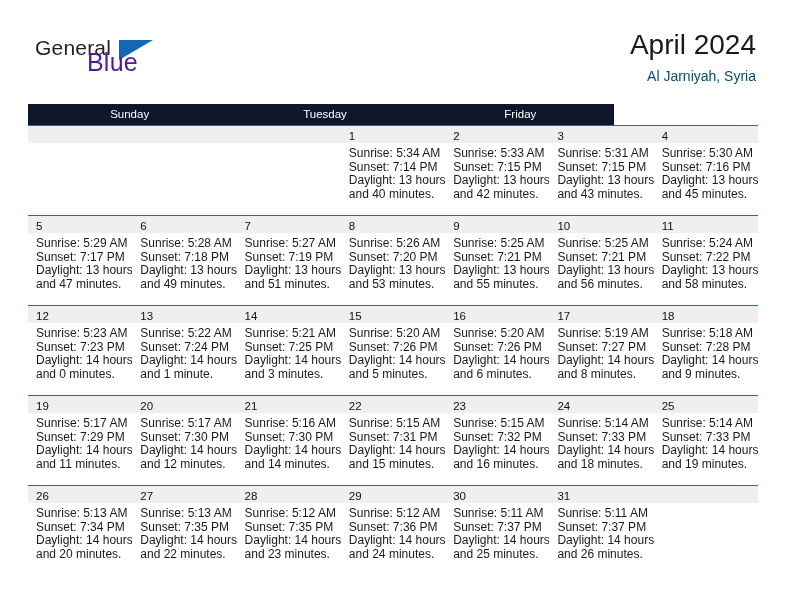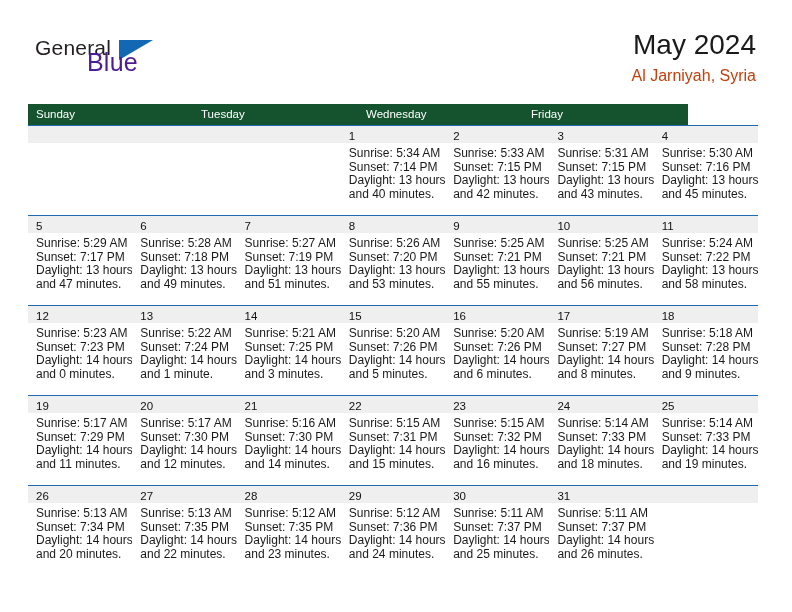--- a/index.html
+++ b/index.html
@@ -69,39 +69,40 @@
     top: 28px;
     text-align: right;
   }
   .title-main {
     font-size: 28px;
     color: #1a1a1a;
     line-height: 34px;
     white-space: nowrap;
   }
   .title-sub {
-    font-size: 16px;
-    color: #c2410c;
+    font-size: 14px;
+    color: #0c4a6e;
     line-height: 20px;
     margin-top: 4px;
     white-space: nowrap;
   }
 
   
   .calendar {
     position: absolute;
     left: 28px;
     top: 104px;
     width: 730px;
   }
   .dow-row {
     display: flex;
-    width: 660px;
+    width: 586px;
     height: 21px;
-    background: #14532d;
+    background: #0f172a;
+    text-align: center;
   }
   .dow-cell {
     flex: 1 1 0;
     color: #ffffff;
     font-size: 11.5px;
     line-height: 21px;
     padding-left: 8px;
     box-sizing: border-box;
     white-space: nowrap;
   }
@@ -151,32 +152,31 @@
 
   <div class="header">
 
     <div class="logo">
       <span class="logo-general">General</span>
       <span class="logo-triangle"></span>
       <span class="logo-blue">Blue</span>
     </div>
 
     <div class="title-block">
-      <div class="title-main">May 2024</div>
+      <div class="title-main">April 2024</div>
       <div class="title-sub">Al Jarniyah, Syria</div>
     </div>
 
   </div>
 
   <div class="calendar">
 
     <div class="dow-row">
       <div class="dow-cell">Sunday</div>
       <div class="dow-cell">Tuesday</div>
-      <div class="dow-cell">Wednesday</div>
       <div class="dow-cell">Friday</div>
     </div>
 
     <div class="week-row">
       <div class="day-cell empty">
         <div class="day-num-band"><span class="day-num"></span></div>
 
       </div>
       <div class="day-cell empty">
         <div class="day-num-band"><span class="day-num"></span></div>

